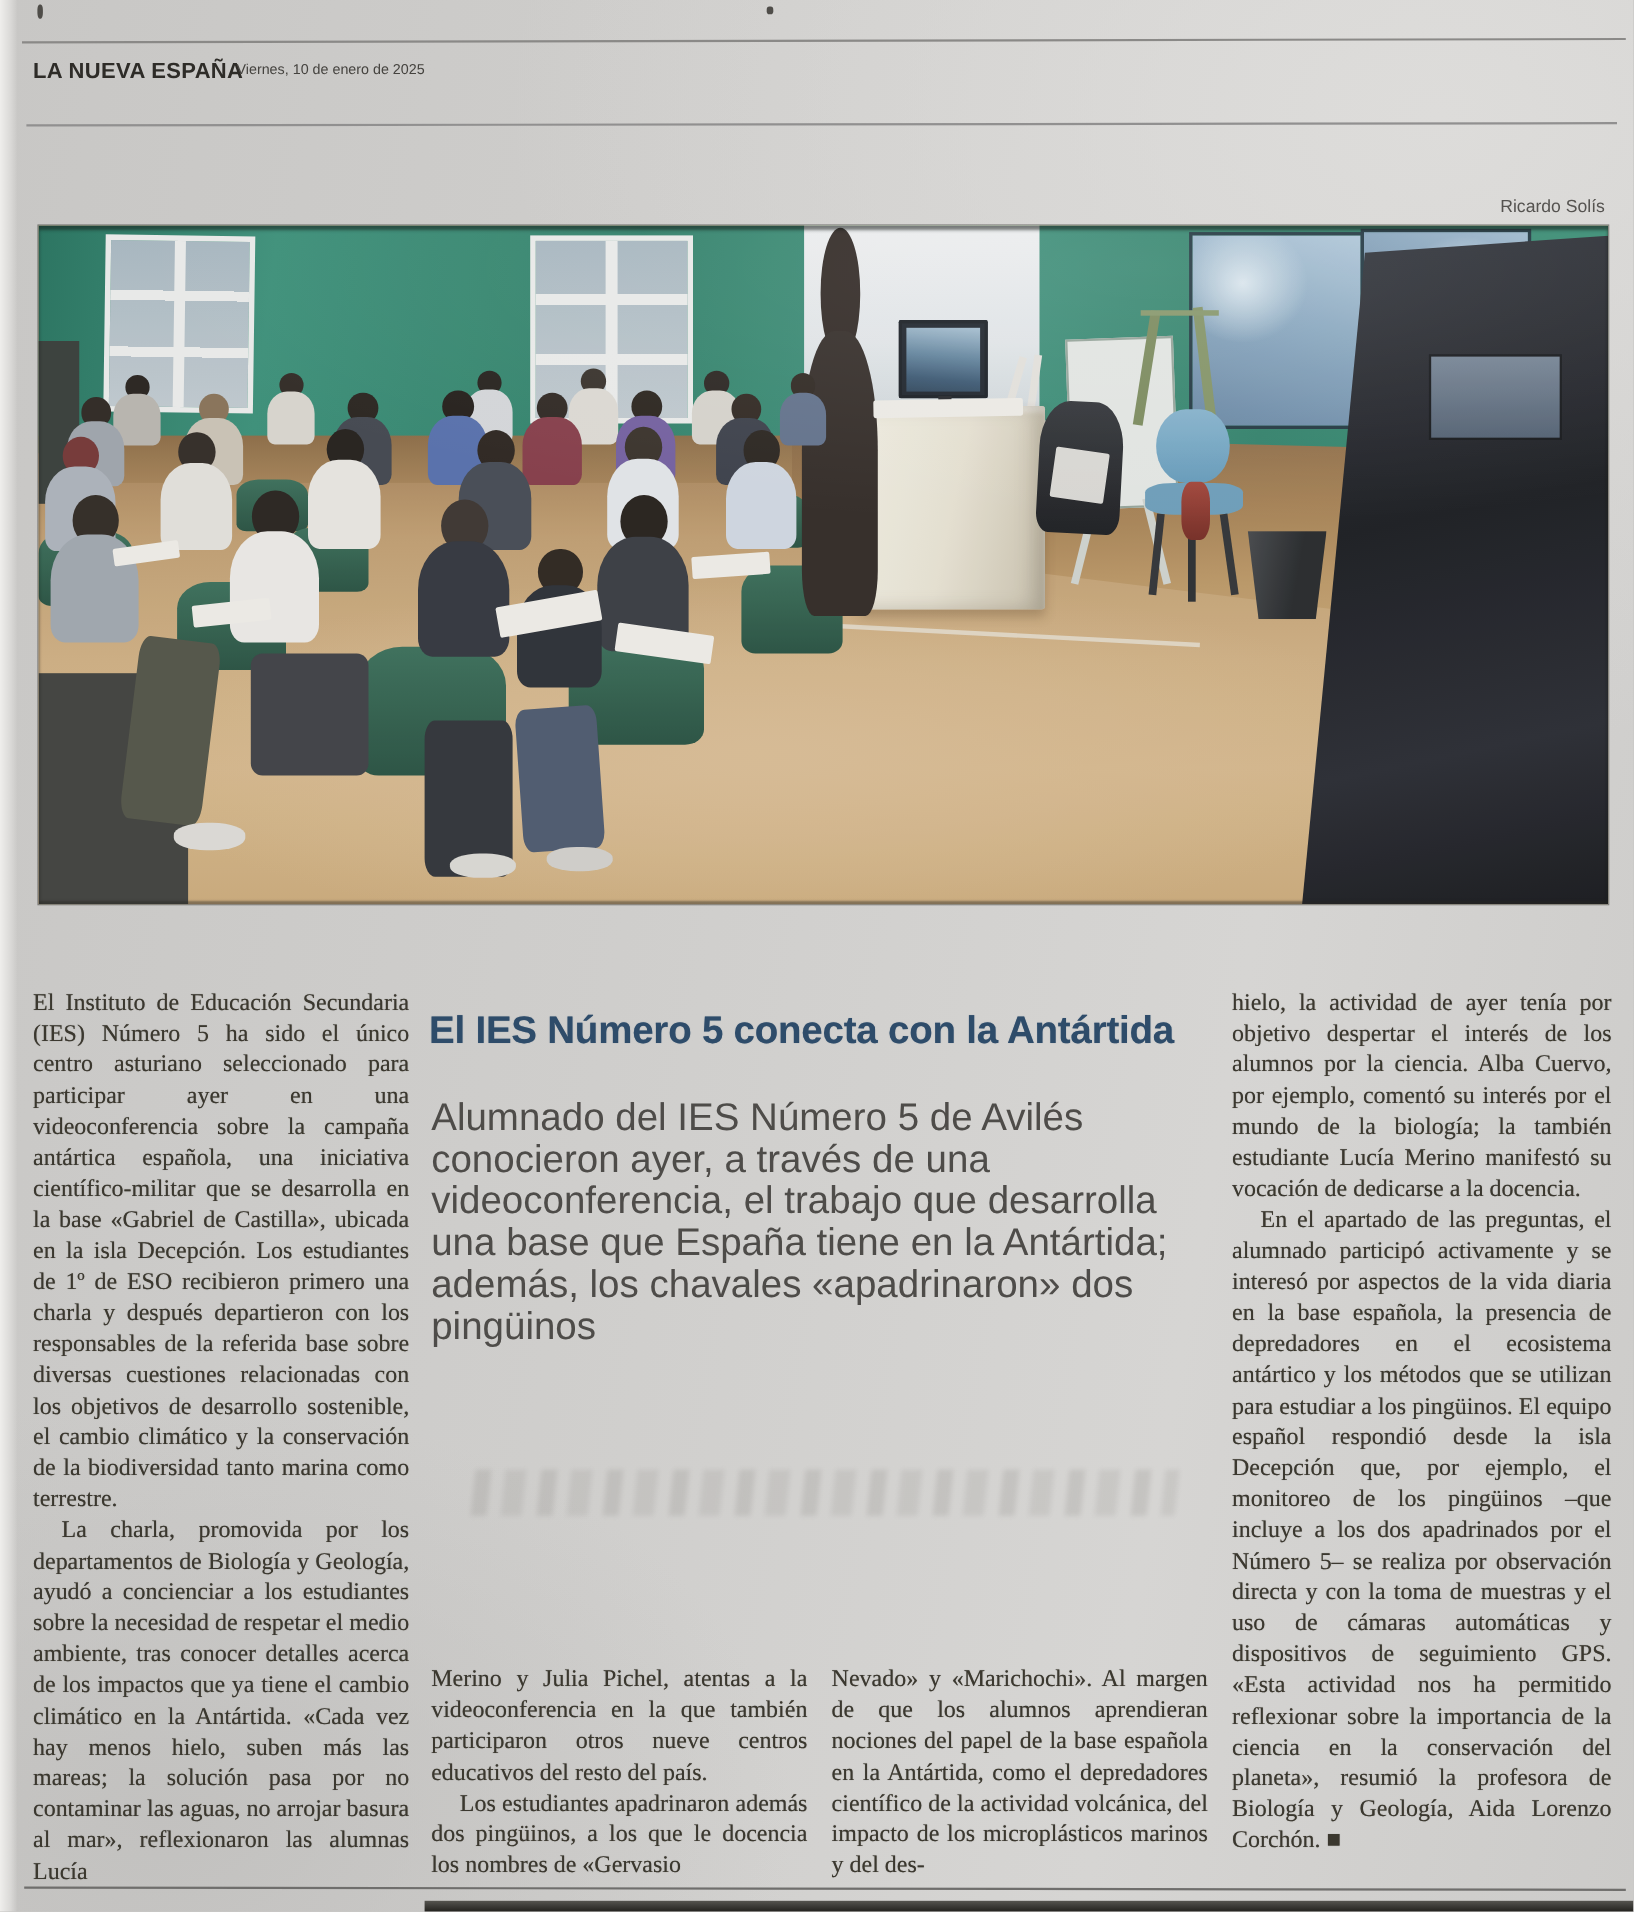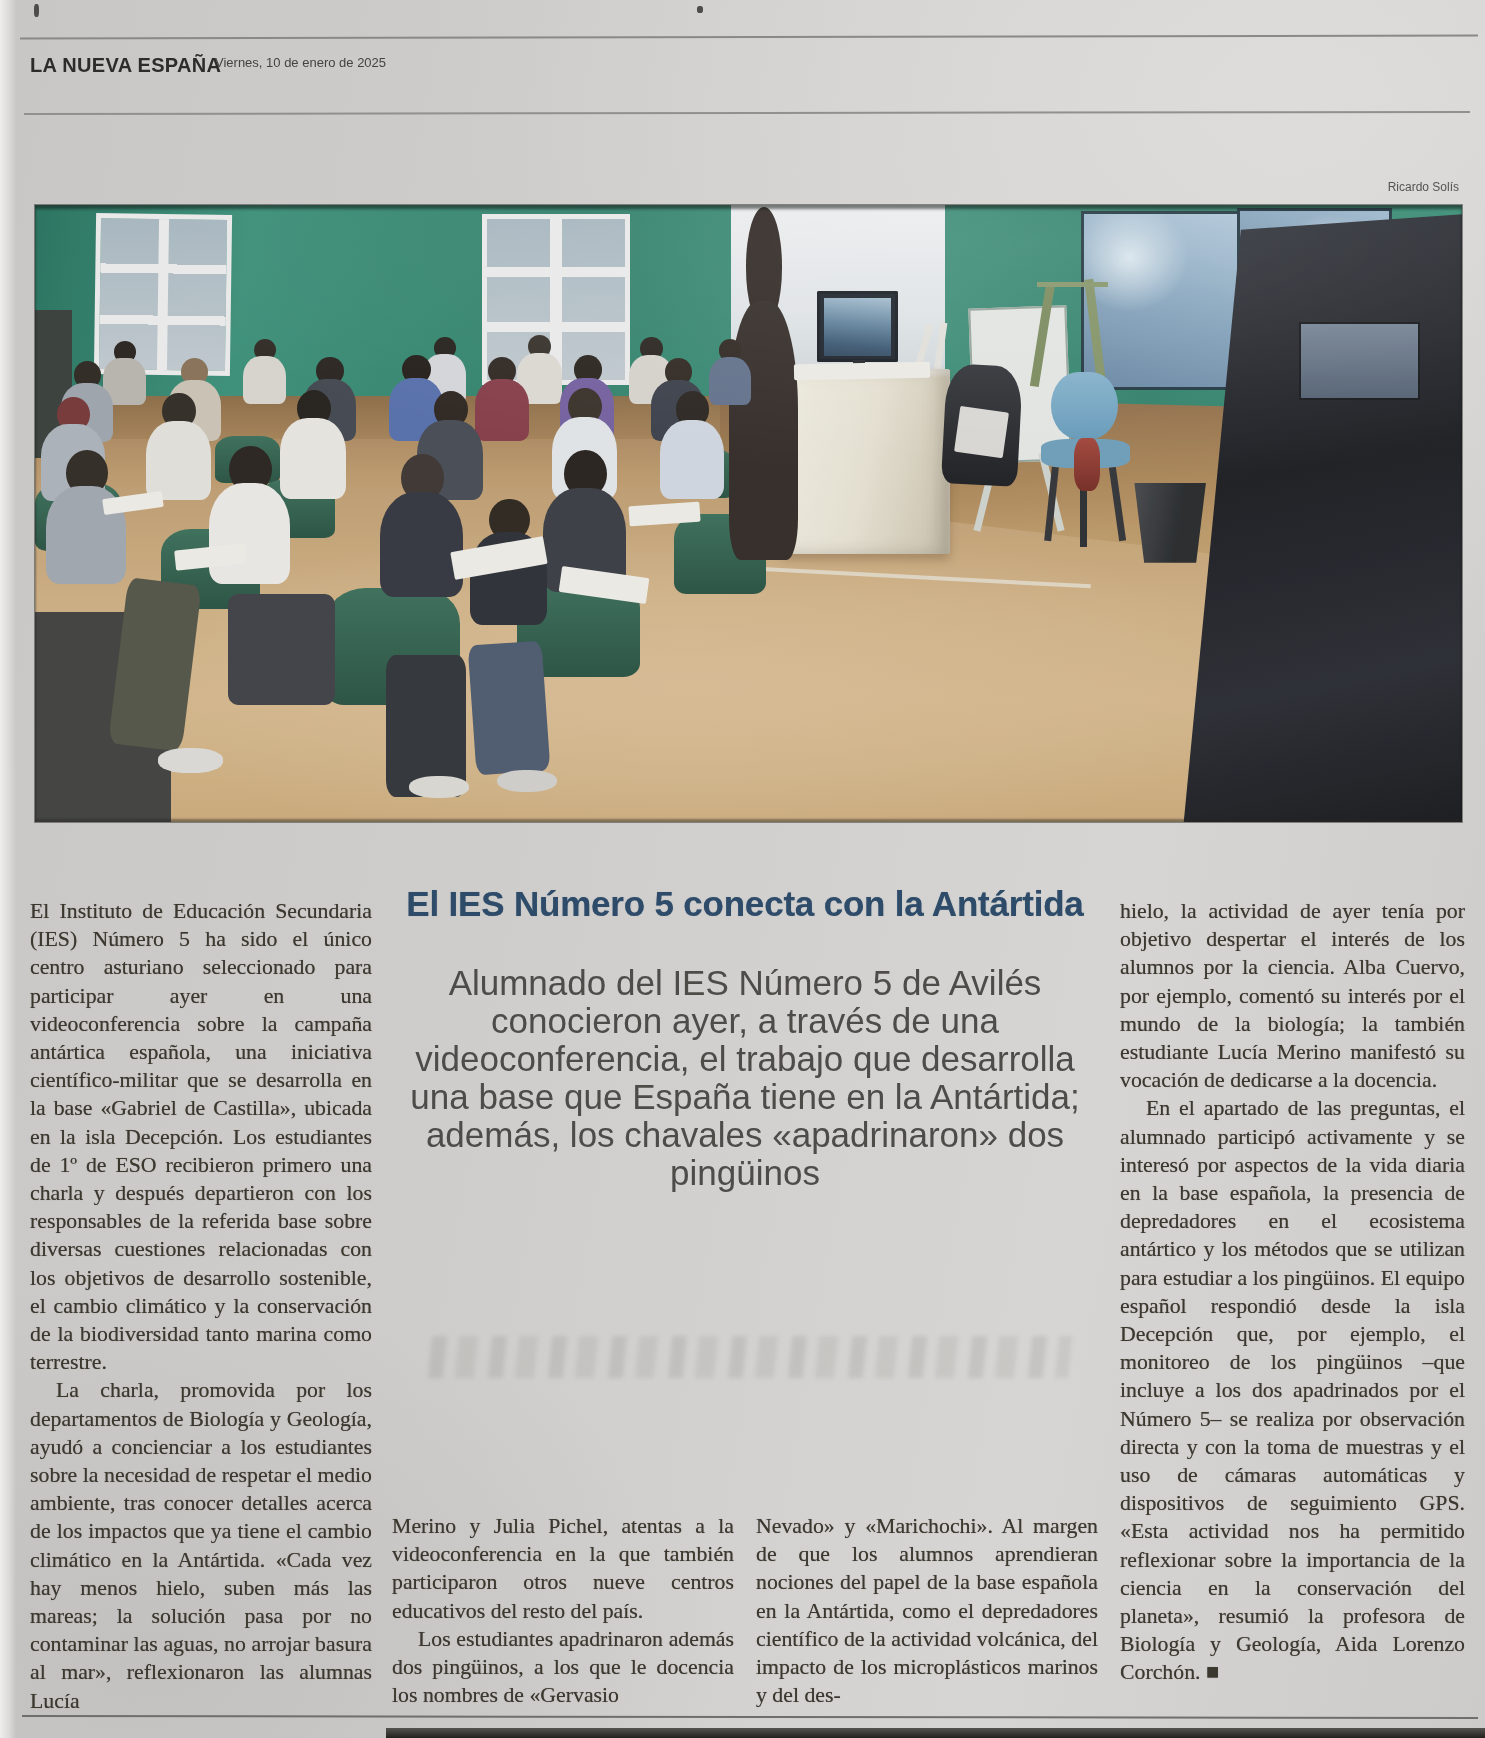--- a/index.html
+++ b/index.html
@@ -17,21 +17,21 @@
   .rule-2{left:24px;top:112px;width:1446px;background:#919090;transform:rotate(-.08deg)}
   .rule-bottom{left:22px;top:1716px;width:1456px;background:#6f6e6c;transform:rotate(.08deg)}
   .bottom-band{position:absolute;left:386px;top:1728px;width:1099px;height:10px;
     background:linear-gradient(#55544f,#22211e)}
   .masthead{position:absolute;left:30px;top:54px;height:30px}
   .logo{font-family:"Liberation Sans",sans-serif;font-weight:bold;font-size:20px;
     letter-spacing:.3px;color:#2e2c28;white-space:nowrap}
   .date{position:absolute;left:185px;top:1px;font-family:"Liberation Sans",sans-serif;
     font-size:13px;color:#45433f;white-space:nowrap}
   .credit{position:absolute;top:180px;right:26px;font-family:"Liberation Sans",sans-serif;
-    font-size:12px;color:#555350}
+    font-size:16px;color:#555350}
   .photo{position:absolute;left:35px;top:205px;width:1427px;height:617px;margin:0;
     outline:1px solid rgba(45,45,42,.5);background:#9b8a6c}
   .scene{position:absolute;inset:0;overflow:hidden;filter:saturate(.82) contrast(.9) brightness(1.04)}
   .scene div,.scene i{position:absolute;display:block}
   .photo::after{content:"";position:absolute;inset:0;z-index:60;pointer-events:none;
     box-shadow:inset 0 4px 3px rgba(20,26,24,.55), inset 0 -3px 2px rgba(40,38,34,.45);
     background:radial-gradient(120% 70% at 70% 6%, rgba(255,255,255,.10), rgba(255,255,255,0) 55%)}
   .win{border:5px solid #e9ebe9;background:linear-gradient(#a3b6c2,#bcc8cf)}
   .win::after{content:"";position:absolute;inset:0;background:
     linear-gradient(to right, rgba(0,0,0,0) 0 46%, #e9ebe9 46% 54%, rgba(0,0,0,0) 54%),
@@ -45,21 +45,21 @@
   .caption{position:absolute;left:36px;top:836px;width:1320px;margin:0;font-size:21px;
     font-weight:bold;color:#2c2a26;text-shadow:0 0 .6px rgba(44,42,38,.6)}
   .col{position:absolute;width:342px;font-size:21.8px;line-height:28.2px;text-align:justify;
     color:#3b382f;hyphens:auto;text-shadow:0 0 .7px rgba(59,56,47,.65)}
   .col p{margin:0}
   .col p + p{text-indent:26px}
   .col1{left:30px;top:897px}
   .col2{left:392px;top:1512px}
   .col3{left:756px;top:1512px}
   .col4{left:1120px;top:897px;width:345px}
-  .centerblock{position:absolute;left:390px;top:884px;width:710px;text-align:center}
+  .centerblock{position:absolute;left:390px;top:917px;width:710px;text-align:left}
   .kicker{margin:0;font-family:"Liberation Sans",sans-serif;font-weight:bold;font-size:35px;
     color:#2e4c6a;letter-spacing:-.2px;text-shadow:0 0 .7px rgba(46,76,106,.55)}
   .standfirst{margin:40px auto 0;width:706px;font-family:"Liberation Sans",sans-serif;
     font-size:35px;line-height:38px;color:#4e4c49}
   .headline{margin:46px 0 0;font-size:72px;line-height:84px;font-weight:bold;color:#322f2b;
     letter-spacing:-1px;text-shadow:0 0 1px rgba(50,47,43,.5)}
   .ghost{position:absolute;left:430px;top:1336px;width:640px;height:42px;opacity:.45;
     filter:blur(2.2px);transform:skewX(-6deg);
     background:repeating-linear-gradient(90deg, rgba(122,119,114,.40) 0 15px, rgba(0,0,0,0) 15px 27px, rgba(122,119,114,.30) 27px 46px, rgba(0,0,0,0) 46px 60px)}
   .byline-band{position:absolute;left:568px;top:1392px;width:358px;height:58px;

